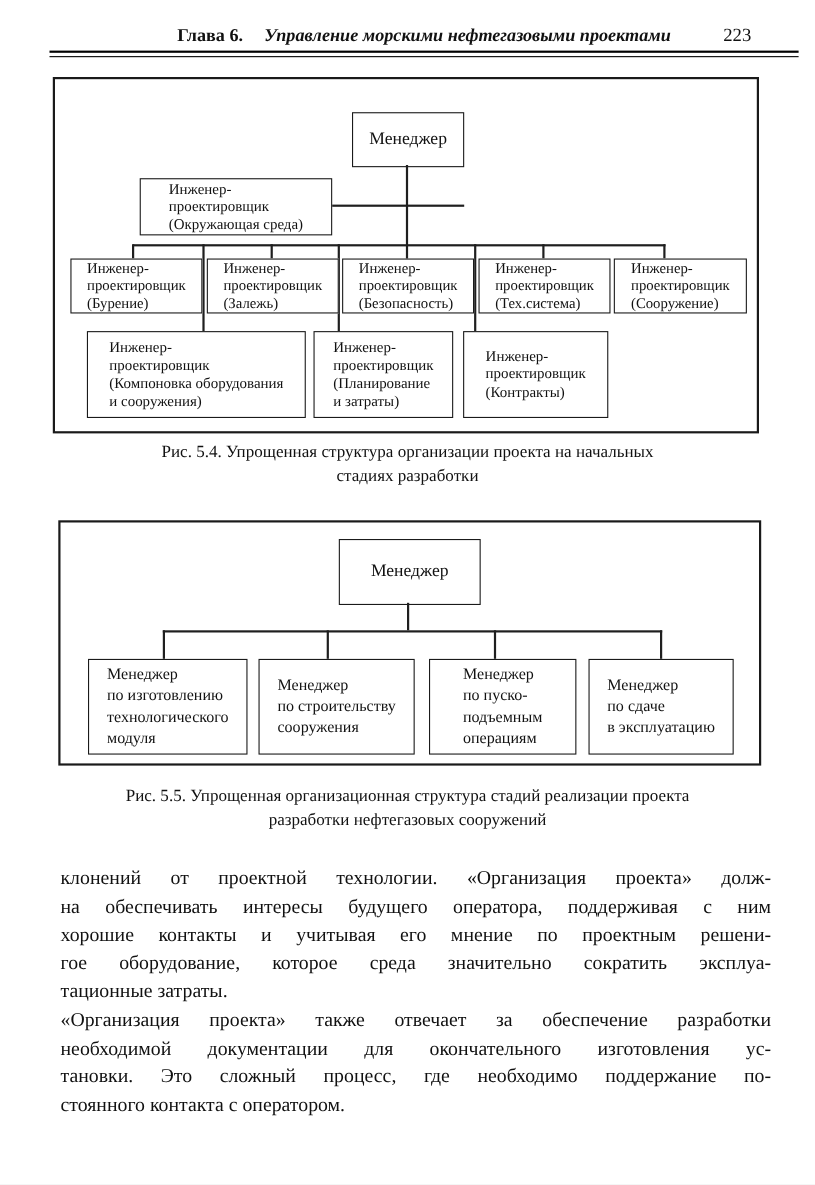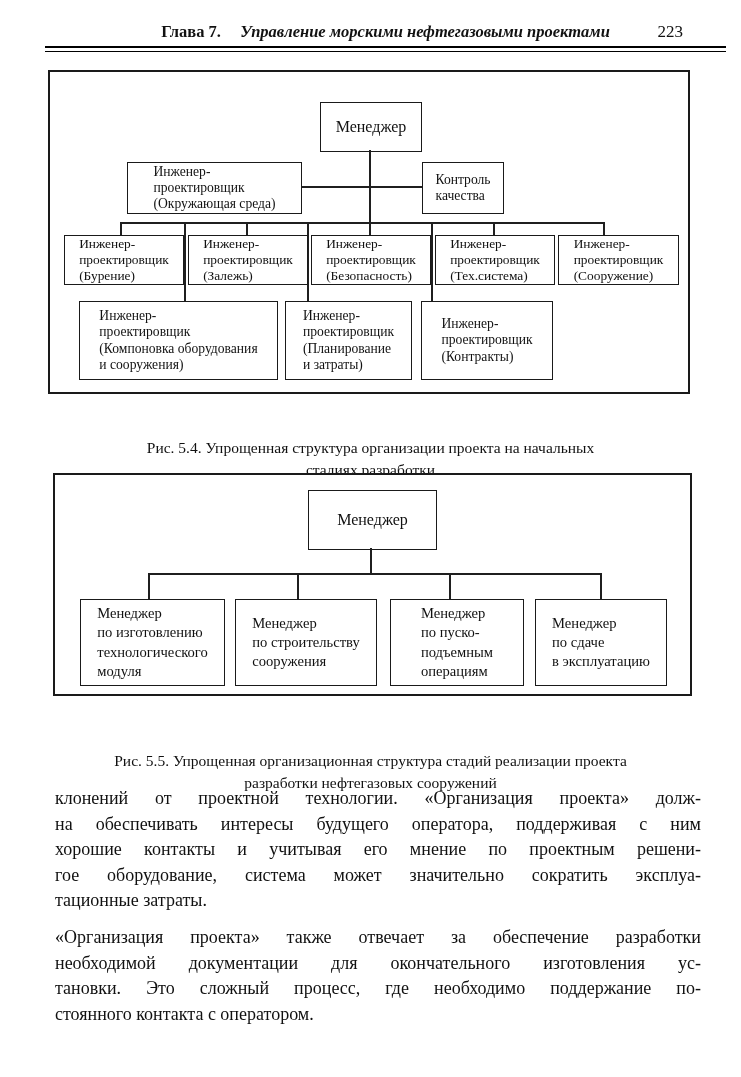--- a/index.html
+++ b/index.html
@@ -17,54 +17,52 @@
   .hdr-rule{position:absolute;left:45px;top:46px;width:681px;height:3px;
     border-top:2.5px solid #000;border-bottom:1.5px solid #000;}
   
   .frame{position:absolute;border:2px solid #1a1a1a;background:#fff;}
   .obox{position:absolute;border:1.6px solid #1a1a1a;background:#fff;
     display:flex;align-items:center;justify-content:center;
     white-space:pre-line;line-height:1.18;}
   .ln{position:absolute;background:#1f1f1f;}
   
   .cap{position:absolute;left:0;width:741px;text-align:center;
-    font-size:15.5px;line-height:22px;white-space:pre-line;margin-top:37px;}
+    font-size:15.5px;line-height:22px;white-space:pre-line;}
   
   .bodytext{position:absolute;left:55px;top:786px;width:646px;
     font-size:18px;line-height:25.6px;}
   .tline{text-align:justify;text-align-last:justify;}
   .tline.last{text-align-last:left;}
-  .para2{margin-top:11px;}
+  .para2{margin-top:1px;}
 </style>
 </head>
 <body>
 
 <div class="page">
 
   <div class="hdr">
-    <span class="chap">Глава 7.</span>
+    <span class="chap">Глава 6.</span>
     <span class="chaptitle">Управление морскими нефтегазовыми проектами</span>
   </div>
   <div class="pagenum">223</div>
   <div class="hdr-rule"></div>
 
   <div class="frame" style="left:48px;top:70px;width:638px;height:320px;">
 
     <div class="obox" style="left:270px;top:30px;width:100px;height:48px;font-size:16px;">Менеджер</div>
 
     <div class="ln" style="left:319px;top:78px;width:2px;height:86px;"></div>
 
     <div class="ln" style="left:250px;top:114px;width:122px;height:2px;"></div>
 
     <div class="obox" style="left:77px;top:90px;width:173px;height:50px;font-size:13.6px;">Инженер-
 проектировщик
 (Окружающая среда)</div>
 
-    <div class="obox" style="left:372px;top:90px;width:80px;height:50px;font-size:13.6px;">Контроль
-качества</div>
 
     <div class="ln" style="left:71px;top:150px;width:484px;height:2px;"></div>
 
     <div class="ln" style="left:70px;top:150px;width:2px;height:13px;"></div>
     <div class="ln" style="left:196px;top:150px;width:2px;height:13px;"></div>
     <div class="ln" style="left:443px;top:150px;width:2px;height:13px;"></div>
     <div class="ln" style="left:553px;top:150px;width:2px;height:13px;"></div>
 
     <div class="ln" style="left:134px;top:150px;width:2px;height:79px;"></div>
     <div class="ln" style="left:257px;top:150px;width:2px;height:79px;"></div>
@@ -130,21 +128,21 @@
 в эксплуатацию</div>
   </div>
   <div class="cap" style="top:713px;">Рис. 5.5. Упрощенная организационная структура стадий реализации проекта
 разработки нефтегазовых сооружений</div>
 
   <div class="bodytext">
     <div>
       <div class="tline">клонений от проектной технологии. «Организация проекта» долж-</div>
       <div class="tline">на обеспечивать интересы будущего оператора, поддерживая с ним</div>
       <div class="tline">хорошие контакты и учитывая его мнение по проектным решени-</div>
-      <div class="tline">гое оборудование, система может значительно сократить эксплуа-</div>
+      <div class="tline">гое оборудование, которое среда значительно сократить эксплуа-</div>
       <div class="tline last">тационные затраты.</div>
     </div>
     <div class="para2">
       <div class="tline">«Организация проекта» также отвечает за обеспечение разработки</div>
       <div class="tline">необходимой документации для окончательного изготовления ус-</div>
       <div class="tline">тановки. Это сложный процесс, где необходимо поддержание по-</div>
       <div class="tline last">стоянного контакта с оператором.</div>
     </div>
   </div>
 

